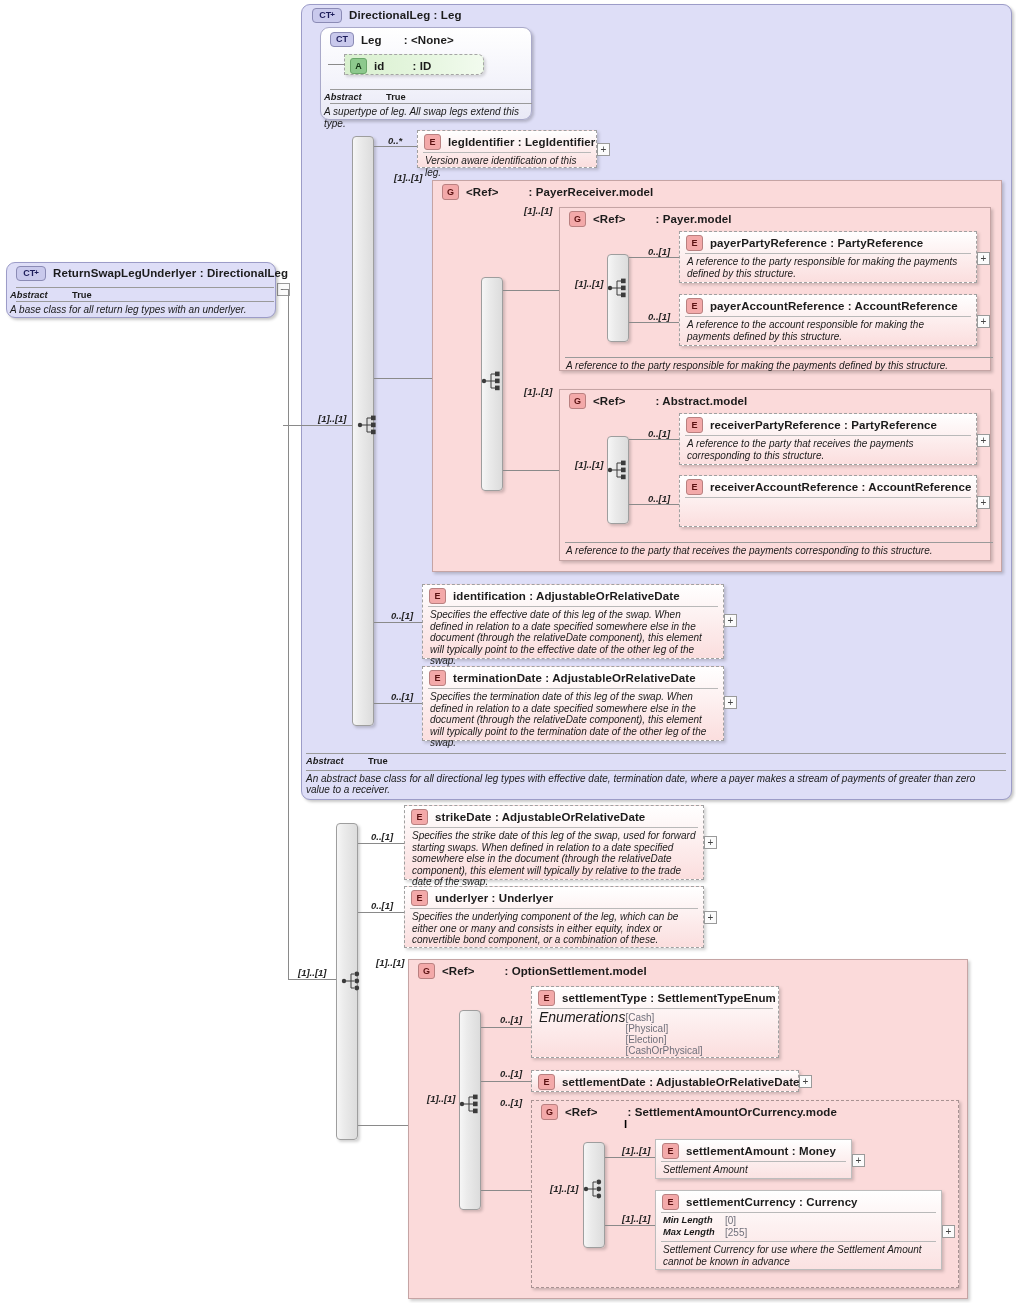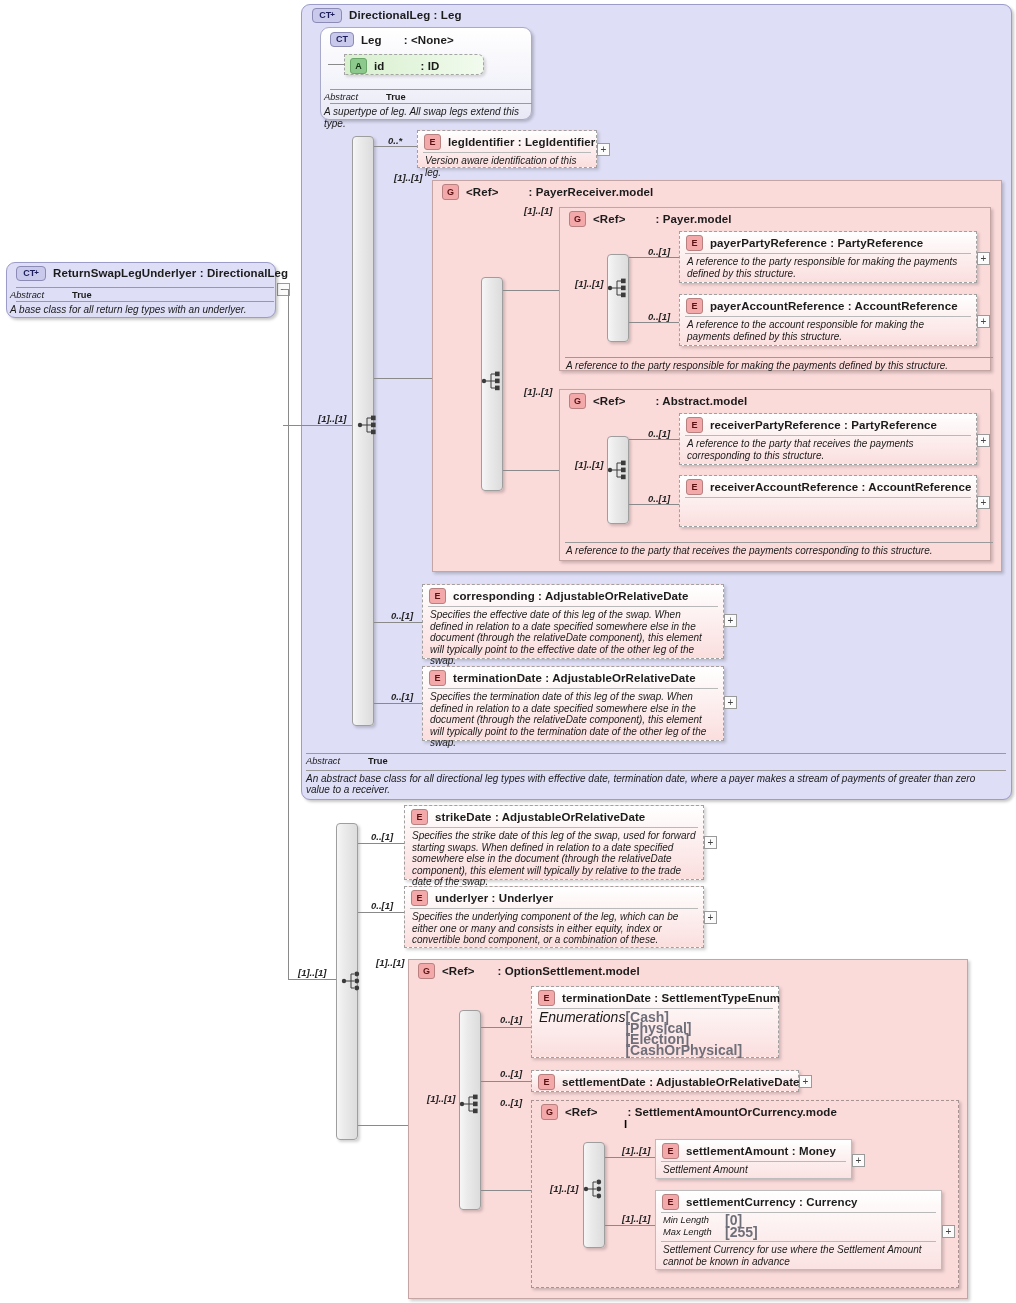--- a/index.html
+++ b/index.html
@@ -79,23 +79,23 @@
 
   
   .doc{
     font-size:10px;font-style:italic;color:#1a1a1a;
     padding:2px 7px 3px 7px;line-height:11.6px;
   }
   .prop{
     font-size:9.3px;color:#1a1a1a;padding:2px 7px 2px 7px;line-height:11.6px;
     display:flex;
   }
-  .prop .k{font-style:italic;min-width:62px;}
+  .prop .k{font-style:italic;min-width:62px;font-weight:bold;}
   .prop .v{font-weight:bold;font-style:normal;}
-  .enum{font-size:14px;color:#6f6f7a;line-height:11px;font-weight:bold;}
+  .enum{font-size:10px;color:#6f6f7a;line-height:11px;}
   .enumlabel{font-size:14px;font-style:italic;color:#1a1a1a;min-width:70px;}
 
   
   .card{
     position:absolute;font-size:9.5px;font-style:italic;font-weight:bold;
     color:#222;white-space:nowrap;
   }
 
   
   .line{position:absolute;background:#8a8a8a;}
@@ -152,21 +152,21 @@
   <div class="abs hdr" style="left:324px;top:30px;width:200px;height:18px;">
     <span class="badge ct">CT</span>
     <span class="title">Leg</span>
     <span class="title" style="margin-left:22px;">: &lt;None&gt;</span>
   </div>
 
   <div class="abs attr-box" style="left:344px;top:54px;width:140px;height:21px;">
     <div class="hdr" style="padding:3px 6px 2px 5px;">
       <span class="badge a">A</span>
       <span class="title">id</span>
-      <span class="title" style="margin-left:36px;">: ID</span>
+      <span class="title" style="margin-left:28px;">: ID</span>
     </div>
   </div>
 
   <div class="line hline abs" style="left:328px;top:64px;width:17px;"></div>
   <div class="line vline abs" style="left:328px;top:64px;height:0px;"></div>
 
   <div class="abs sep" style="left:324px;top:89px;width:202px;"></div>
   <div class="abs prop" style="left:324px;top:90px;width:202px;padding-left:0;">
     <span class="k">Abstract</span>
     <span class="v">True</span>
@@ -350,21 +350,21 @@
     </div>
 
   <div class="abs sep" style="left:559px;top:542px;width:428px;"></div>
   <div class="abs doc" style="left:559px;top:543px;width:430px;">A reference to the party that receives the payments corresponding to this structure.</div>
 
   <div class="line hline abs" style="left:374px;top:622px;width:48px;"></div>
   <div class="card" style="left:391px;top:610px;">0..[1]</div>
   <div class="abs el-box dashed" style="left:422px;top:584px;width:302px;height:75px;">
     <div class="hdr">
       <span class="badge e">E</span>
-      <span class="title">corresponding : AdjustableOrRelativeDate</span>
+      <span class="title">identification : AdjustableOrRelativeDate</span>
     </div>
     <div class="sep light" style="margin:0 5px;"></div>
     <div class="doc">Specifies the effective date of this leg of the swap. When defined in relation to a date specified somewhere else in the document (through the relativeDate component), this element will typically point to the effective date of the other leg of the swap.</div>
   </div>
   <div class="expander" style="left:724px;top:614px;">
       <span>+</span>
     </div>
 
   <div class="line hline abs" style="left:374px;top:703px;width:48px;"></div>
   <div class="card" style="left:391px;top:691px;">0..[1]</div>
@@ -424,21 +424,21 @@
   <div class="expander" style="left:704px;top:911px;">
       <span>+</span>
     </div>
 
   <div class="line hline abs" style="left:358px;top:1125px;width:50px;"></div>
   <div class="card" style="left:376px;top:957px;">[1]..[1]</div>
   <div class="abs g-container" style="left:408px;top:959px;width:560px;height:340px;"></div>
   <div class="abs hdr" style="left:412px;top:962px;width:350px;height:17px;">
     <span class="badge g">G</span>
     <span class="title">&lt;Ref&gt;</span>
-    <span class="title" style="margin-left:23px;">: OptionSettlement.model</span>
+    <span class="title" style="margin-left:30px;">: OptionSettlement.model</span>
   </div>
 
   <div class="abs seqbar" style="left:459px;top:1010px;width:22px;height:200px;"></div>
   <svg class="nodeicon" style="left:459px;top:1093px;" viewBox="0 0 22 22">
     <circle cx="3" cy="11" r="2.2" fill="#3b3b3b"></circle>
     <line x1="5" y1="11" x2="10" y2="11" stroke="#3b3b3b" stroke-width="1"></line>
     <line x1="10" y1="4" x2="10" y2="18" stroke="#3b3b3b" stroke-width="1"></line>
     <line x1="10" y1="4" x2="14" y2="4" stroke="#3b3b3b" stroke-width="1"></line>
     <line x1="10" y1="11" x2="14" y2="11" stroke="#3b3b3b" stroke-width="1"></line>
     <line x1="10" y1="18" x2="14" y2="18" stroke="#3b3b3b" stroke-width="1"></line>
@@ -446,21 +446,21 @@
     <rect x="14" y="8.6" width="4.6" height="4.6" fill="#3b3b3b"></rect>
     <rect x="14" y="15.6" width="4.6" height="4.6" fill="#3b3b3b"></rect>
   </svg>
   <div class="card" style="left:427px;top:1093px;">[1]..[1]</div>
 
   <div class="line hline abs" style="left:481px;top:1027px;width:50px;"></div>
   <div class="card" style="left:500px;top:1014px;">0..[1]</div>
   <div class="abs el-box dashed" style="left:531px;top:986px;width:248px;height:72px;">
     <div class="hdr">
       <span class="badge e">E</span>
-      <span class="title">terminationDate : SettlementTypeEnum</span>
+      <span class="title">settlementType : SettlementTypeEnum</span>
     </div>
     <div class="sep light" style="margin:0 5px;"></div>
     <div class="prop" style="padding-top:3px;">
       <span class="enumlabel">Enumerations</span>
       <span class="enum">
         <span>[Cash]</span><br>
         <span>[Physical]</span><br>
         <span>[Election]</span><br>
         <span>[CashOrPhysical]</span>
       </span>

